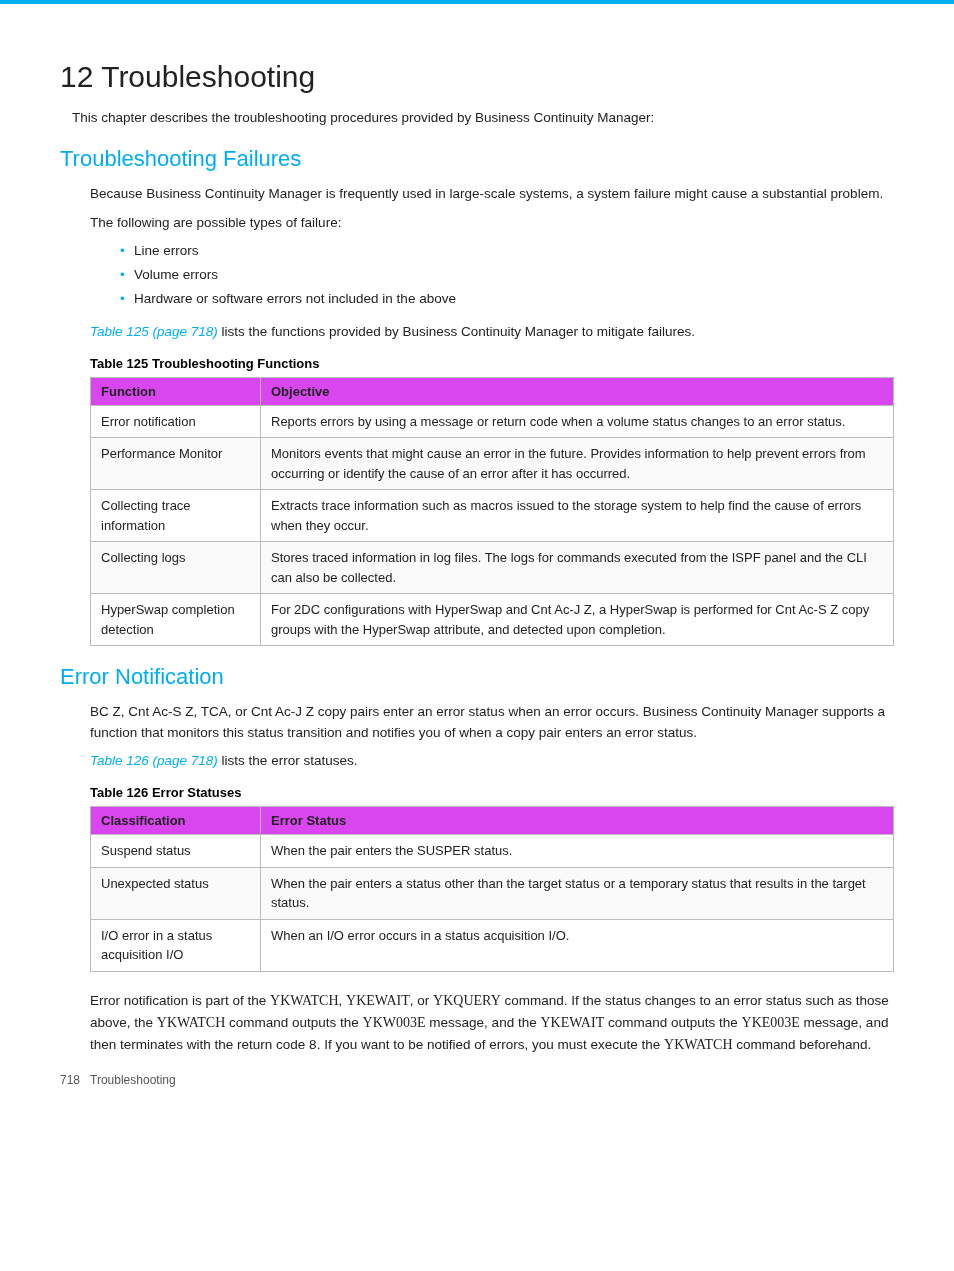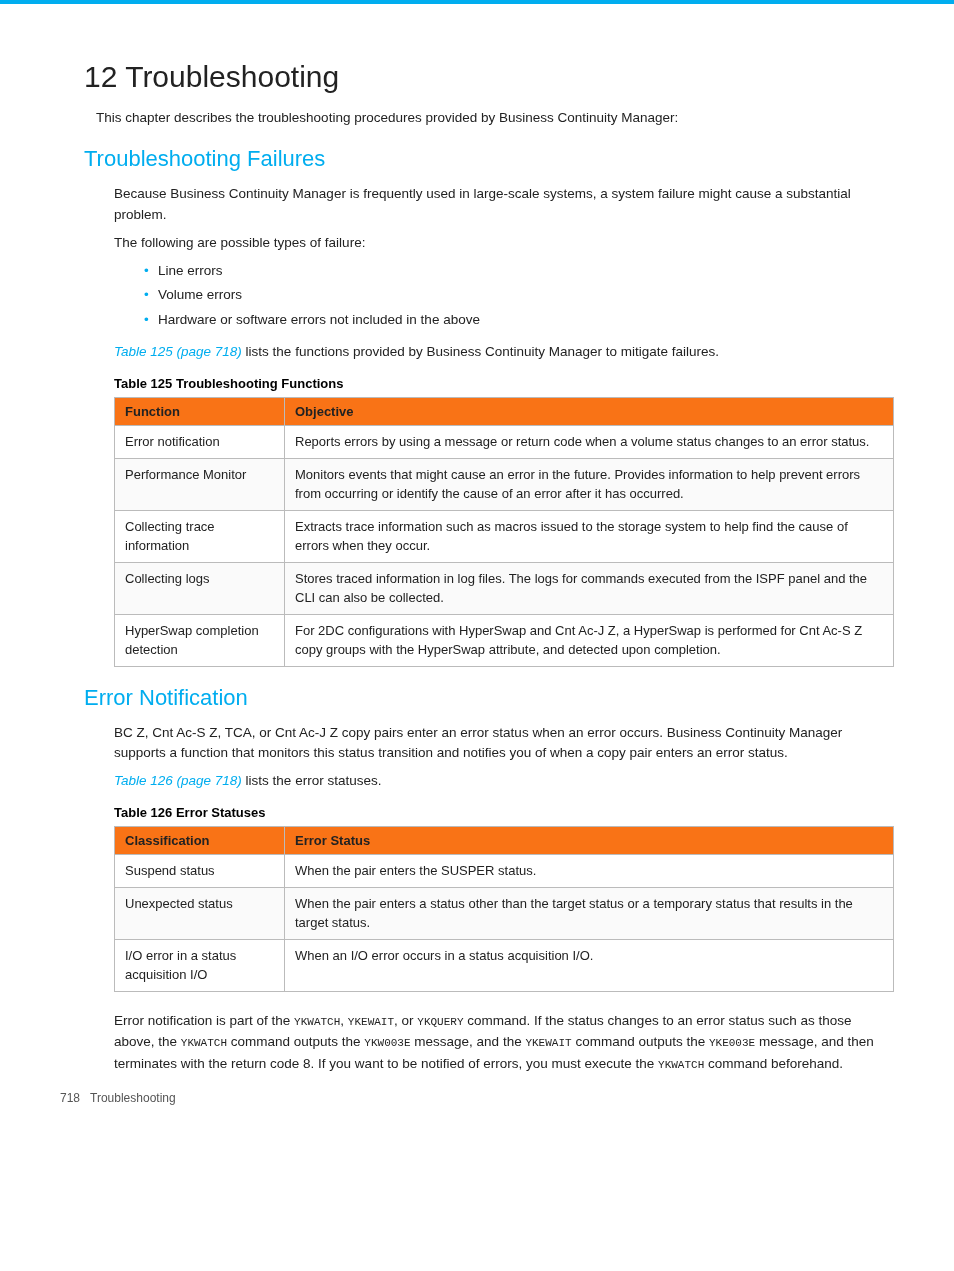--- a/index.html
+++ b/index.html
@@ -6,21 +6,21 @@
     body {
       font-family: Arial, Helvetica, sans-serif;
       font-size: 13.5px;
       color: #222;
       background: #fff;
       width: 954px;
       min-height: 1271px;
       padding: 0;
     }
     .page {
-      padding: 40px 60px 40px 84px;
+      padding: 40px 60px 40px 60px;
       position: relative;
     }
     .top-border {
       height: 4px;
       background: #00adef;
       position: absolute;
       top: 0; left: 0; right: 0;
     }
     h1.chapter-title {
       font-size: 30px;
@@ -76,21 +76,21 @@
       margin-bottom: 6px;
       margin-top: 14px;
     }
     table.data-table {
       width: 100%;
       border-collapse: collapse;
       margin-bottom: 18px;
       font-size: 13px;
     }
     table.data-table th {
-      background: #f97316;
+      background: #d946ef;
       font-weight: 700;
       border: 1px solid #bbb;
       padding: 6px 10px;
       text-align: left;
     }
     table.data-table td {
       border: 1px solid #bbb;
       padding: 6px 10px;
       vertical-align: top;
       line-height: 1.5;
@@ -99,22 +99,22 @@
       background: #fafafa;
     }
     .page-footer {
       position: absolute;
       bottom: 18px;
       left: 60px;
       font-size: 12px;
       color: #555;
     }
     code, .mono {
-      font-family: Liberation Mono, monospace;
-      font-size: 11px;
+      font-family: Liberation Serif, serif;
+      font-size: 14px;
     }
     .para-with-ref {
       margin-bottom: 10px;
       line-height: 1.5;
     }
   </style>
 </head>
 <body>
 
 <div class="page">

